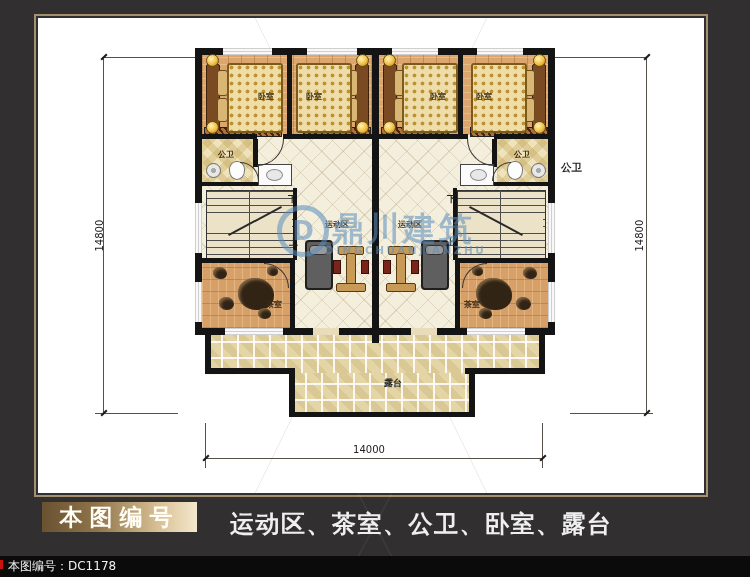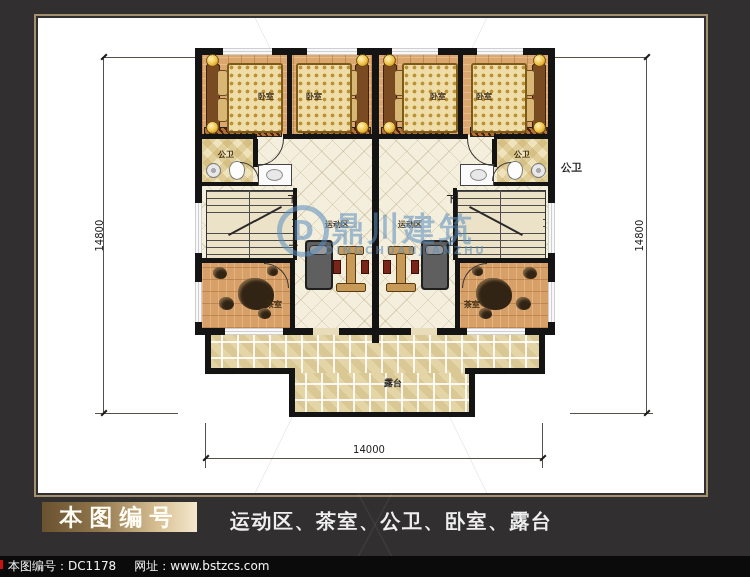--- a/index.html
+++ b/index.html
@@ -69,21 +69,21 @@
   
   .wm{position:absolute;opacity:.55;color:#5b8fc0;}
   .wm-circle{position:absolute;width:42px;height:42px;border:5px solid #5b8fc0;border-radius:50%;
       text-align:center;line-height:42px;font-size:26px;font-weight:bold;}
   .wm-cn{position:absolute;font-size:33px;font-weight:bold;letter-spacing:3px;white-space:nowrap;}
   .wm-en{position:absolute;font-size:10.5px;font-weight:bold;letter-spacing:2.5px;white-space:nowrap;}
   
   .badge{position:absolute;left:42px;top:502px;width:155px;height:30px;text-align:center;line-height:31px;
       background:linear-gradient(90deg,#6a5130 0%,#8f744a 35%,#d8bf94 75%,#f4e8cd 100%);
       color:#fffdf5;font-size:23px;font-weight:bold;letter-spacing:7px;}
-  .subtitle{position:absolute;left:230px;top:508px;color:#efefef;font-size:20px;font-weight:bold;letter-spacing:1.5px;white-space:nowrap;}
+  .subtitle{position:absolute;left:230px;top:508px;color:#efefef;font-size:24px;font-weight:bold;letter-spacing:1.5px;white-space:nowrap;}
   .diagband{position:absolute;left:0;top:493px;width:750px;height:64px;
       background:linear-gradient(62deg,transparent 49.8%,rgba(255,255,255,.06) 50%,transparent 50.2%),
                  linear-gradient(-62deg,transparent 49.8%,rgba(255,255,255,.06) 50%,transparent 50.2%);}
   .footer{position:absolute;left:0;top:556px;width:750px;height:21px;background:#0b0b0b;
       display:flex;align-items:center;gap:18px;padding-left:8px;box-sizing:border-box;
       color:#f2f2f2;font-size:12px;white-space:nowrap;}
   .redmark{position:absolute;left:0;top:560px;width:3px;height:9px;background:#c11;}
 </style>
 </head>
 <body>
@@ -267,17 +267,16 @@
     <div class="wm-cn" style="left:331px;top:207px">鼎川建筑</div>
     <div class="wm-en" style="left:325px;top:244px">DINGCHUANJIANZHU</div>
   </div>
 
   <div class="diagband"></div>
   <div class="badge">本图编号</div>
   <div class="subtitle">运动区、茶室、公卫、卧室、露台</div>
 
   <div class="footer">
     <span>本图编号：DC1178</span>
-    <span>网址：www.bstzcs.com</span>
   </div>
   <div class="redmark"></div>
 
 </div>
 
 </body></html>

